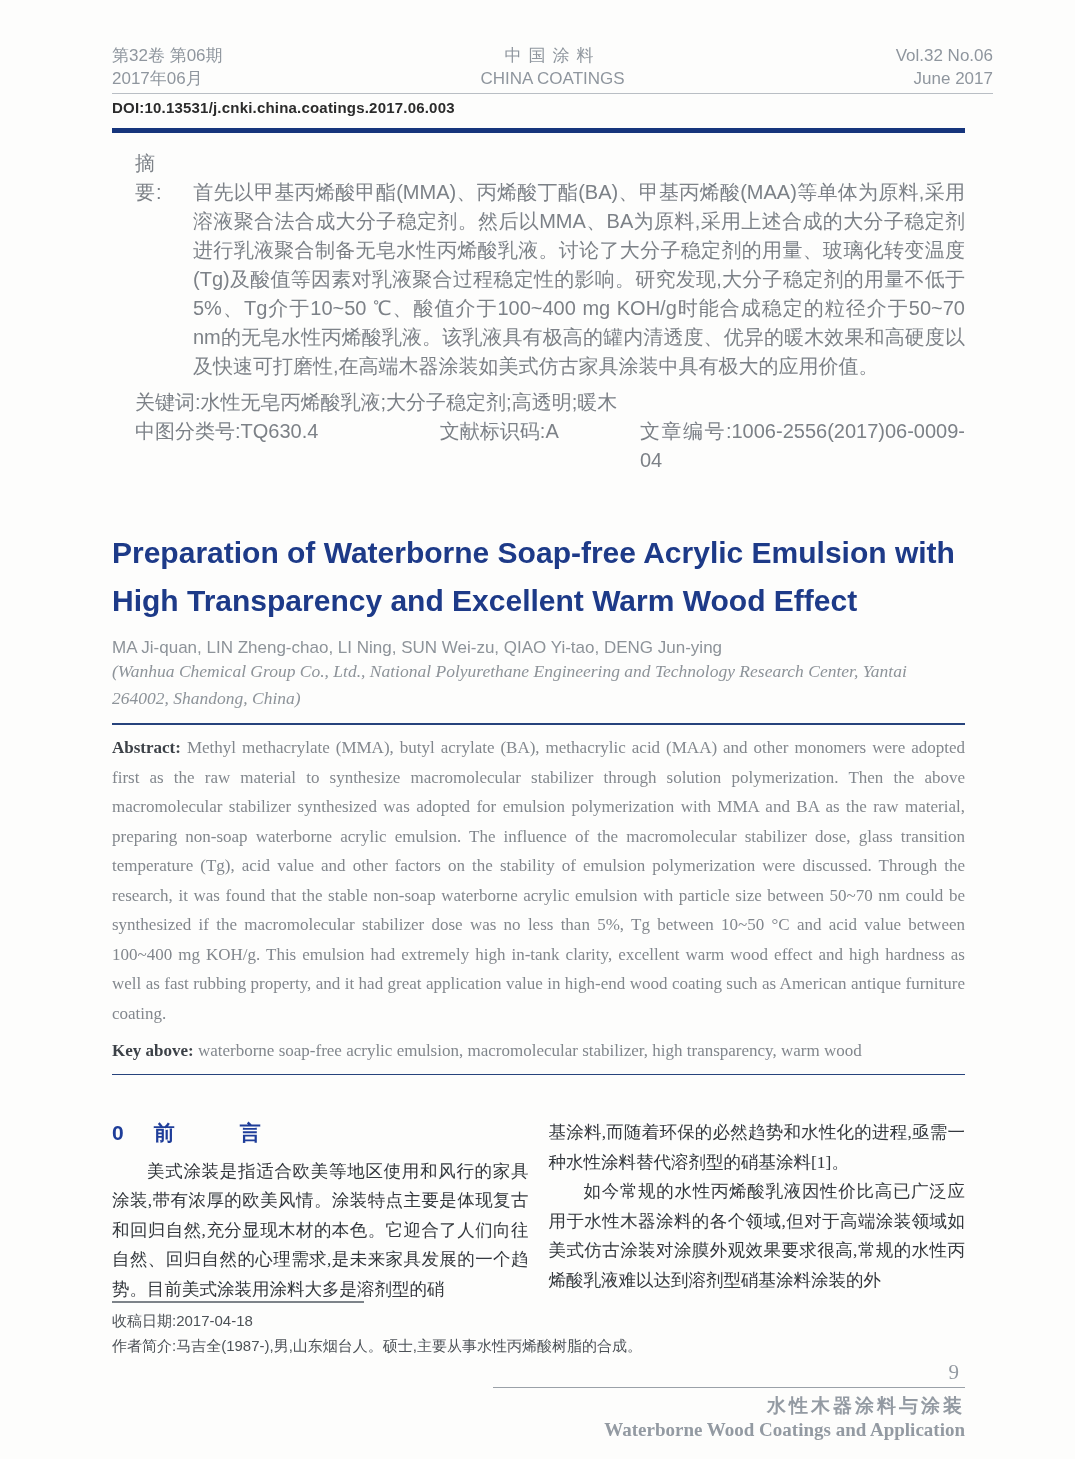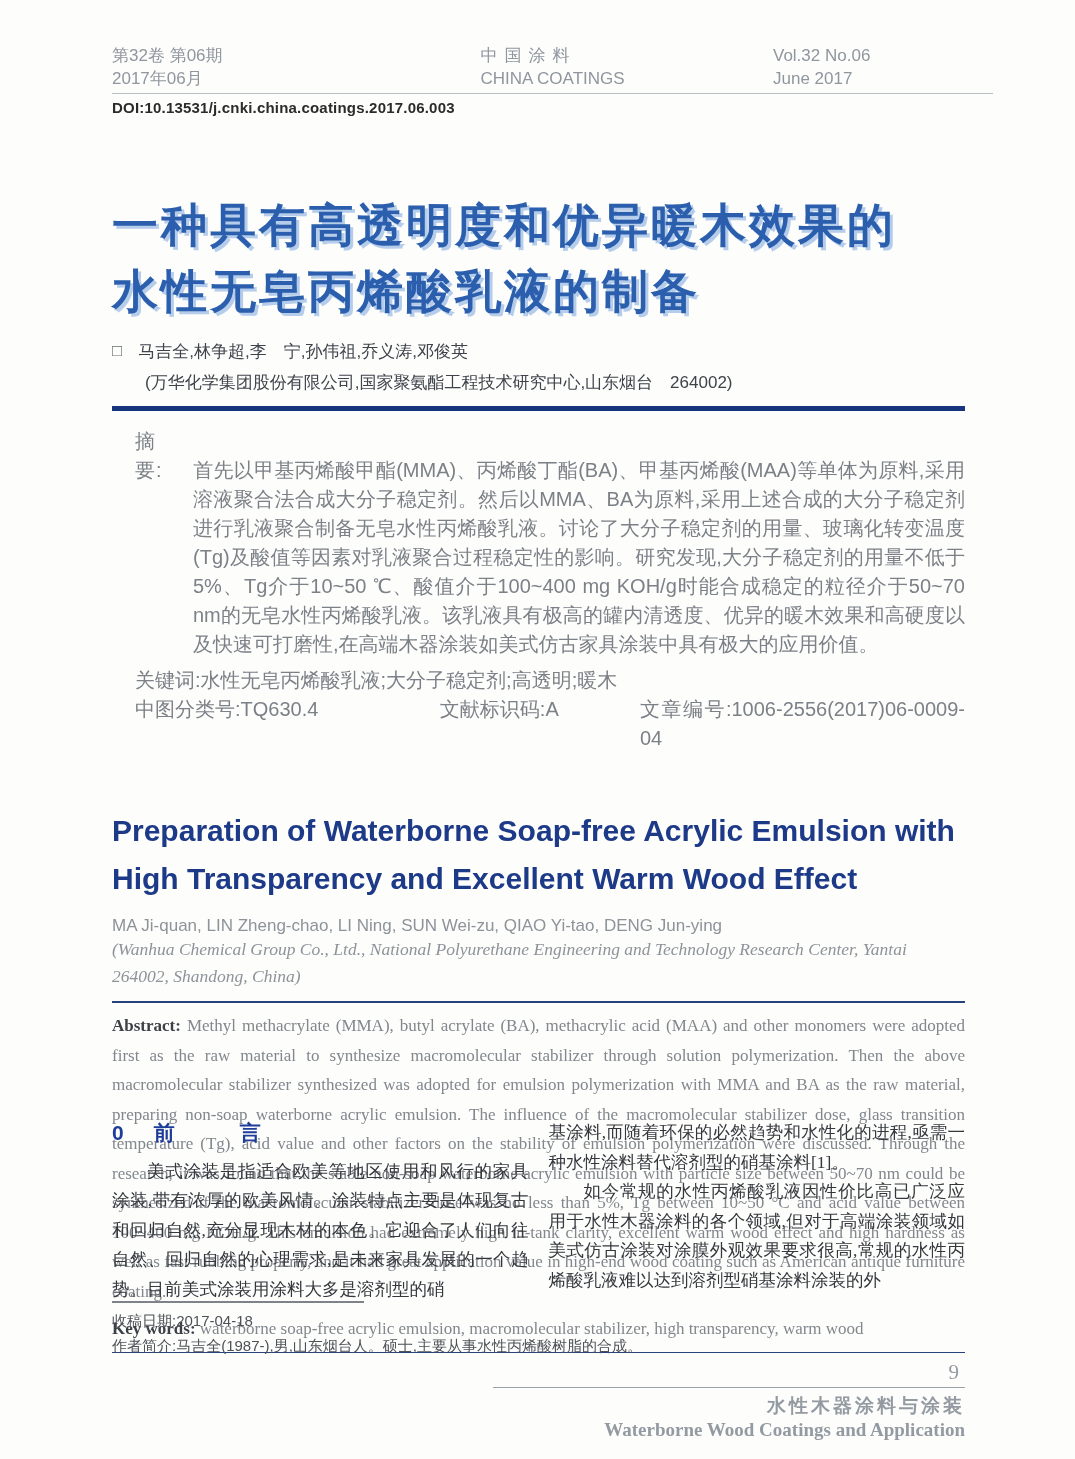--- a/index.html
+++ b/index.html
@@ -6,22 +6,22 @@
   .page {
     position:relative; width:1075px; height:1459px; margin:0 auto;
     background:#fdfdfc; overflow:hidden;
     font-family:"Liberation Sans", sans-serif;
   }
   
   .hdr { padding:44px 82px 0 112px; }
   .hdr-row { display:flex; justify-content:space-between; align-items:flex-start;
     color:#8f969e; font-size:17px; line-height:23px; }
   .hdr-left, .hdr-right { width:220px; }
-  .hdr-right { }
-  .hdr-center { }
+  .hdr-right { text-align:right; }
+  .hdr-center { text-align:center; }
   .hdr-center .cn { letter-spacing:7px; }
   .hdr-rule { border-bottom:1.5px solid #b9bec4; margin-top:3px; }
   .doi { margin-top:5px; font-size:15px; font-weight:600; color:#2b2b2b; letter-spacing:0.2px; }
   
   .title-block { padding:76px 110px 0 112px; }
   .cn-title { margin:0; font-size:46px; line-height:66px; font-weight:800;
     color:#2b5fad; letter-spacing:3px;
     text-shadow:3px 3px 0 rgba(168,196,231,0.85);
     font-family:"Liberation Sans", sans-serif; }
   .authors-cn { margin-top:16px; font-size:17px; color:#3f444b; }
@@ -90,30 +90,20 @@
       </div>
       <div class="hdr-right">
         <div>Vol.32 No.06</div>
         <div>June 2017</div>
       </div>
     </div>
     <div class="hdr-rule"></div>
     <div class="doi">DOI:10.13531/j.cnki.china.coatings.2017.06.003</div>
   </header>
 
-  <section class="title-block">
-    <h1 class="cn-title">
-      <span>一种具有高透明度和优异暖木效果的</span><br>
-      <span>水性无皂丙烯酸乳液的制备</span>
-    </h1>
-    <div class="authors-cn">
-      <span class="marker">□</span><span>马吉全,林争超,李　宁,孙伟祖,乔义涛,邓俊英</span>
-    </div>
-    <div class="affil-cn">(万华化学集团股份有限公司,国家聚氨酯工程技术研究中心,山东烟台　264002)</div>
-  </section>
 
   <div class="thick-rule"></div>
 
   <section class="abs-cn">
     <p class="hang">
       <span class="lbl">摘　要:</span><span>首先以甲基丙烯酸甲酯(MMA)、丙烯酸丁酯(BA)、甲基丙烯酸(MAA)等单体为原料,采用溶液聚合法合成大分子稳定剂。然后以MMA、BA为原料,采用上述合成的大分子稳定剂进行乳液聚合制备无皂水性丙烯酸乳液。讨论了大分子稳定剂的用量、玻璃化转变温度(Tg)及酸值等因素对乳液聚合过程稳定性的影响。研究发现,大分子稳定剂的用量不低于5%、Tg介于10~50 ℃、酸值介于100~400 mg KOH/g时能合成稳定的粒径介于50~70 nm的无皂水性丙烯酸乳液。该乳液具有极高的罐内清透度、优异的暖木效果和高硬度以及快速可打磨性,在高端木器涂装如美式仿古家具涂装中具有极大的应用价值。</span>
     </p>
     <p class="kw">
       <span>关键词:</span><span>水性无皂丙烯酸乳液;大分子稳定剂;高透明;暖木</span>
     </p>
@@ -131,21 +121,21 @@
     </h2>
     <div class="en-authors">MA Ji-quan, LIN Zheng-chao, LI Ning, SUN Wei-zu, QIAO Yi-tao, DENG Jun-ying</div>
     <div class="en-affil">(Wanhua Chemical Group Co., Ltd., National Polyurethane Engineering and Technology Research Center, Yantai 264002, Shandong, China)</div>
     <div class="thin-rule"></div>
     <div class="en-abs-wrap">
       <p>
         <span class="b">Abstract:</span>
         <span>Methyl methacrylate (MMA), butyl acrylate (BA), methacrylic acid (MAA) and other monomers were adopted first as the raw material to synthesize macromolecular stabilizer through solution polymerization. Then the above macromolecular stabilizer synthesized was adopted for emulsion polymerization with MMA and BA as the raw material, preparing non-soap waterborne acrylic emulsion. The influence of the macromolecular stabilizer dose, glass transition temperature (Tg), acid value and other factors on the stability of emulsion polymerization were discussed. Through the research, it was found that the stable non-soap waterborne acrylic emulsion with particle size between 50~70 nm could be synthesized if the macromolecular stabilizer dose was no less than 5%, Tg between 10~50 °C and acid value between 100~400 mg KOH/g. This emulsion had extremely high in-tank clarity, excellent warm wood effect and high hardness as well as fast rubbing property, and it had great application value in high-end wood coating such as American antique furniture coating.</span>
       </p>
       <p>
-        <span class="b">Key words:</span>
+        <span class="b">Key above:</span>
         <span>waterborne soap-free acrylic emulsion, macromolecular stabilizer, high transparency, warm wood</span>
       </p>
     </div>
     <div class="rule2"></div>
   </section>
 
   <section class="body-cols">
     <div class="col">
       <h3 class="sec-head">
         <span class="num">0</span><span class="st">前　言</span>

